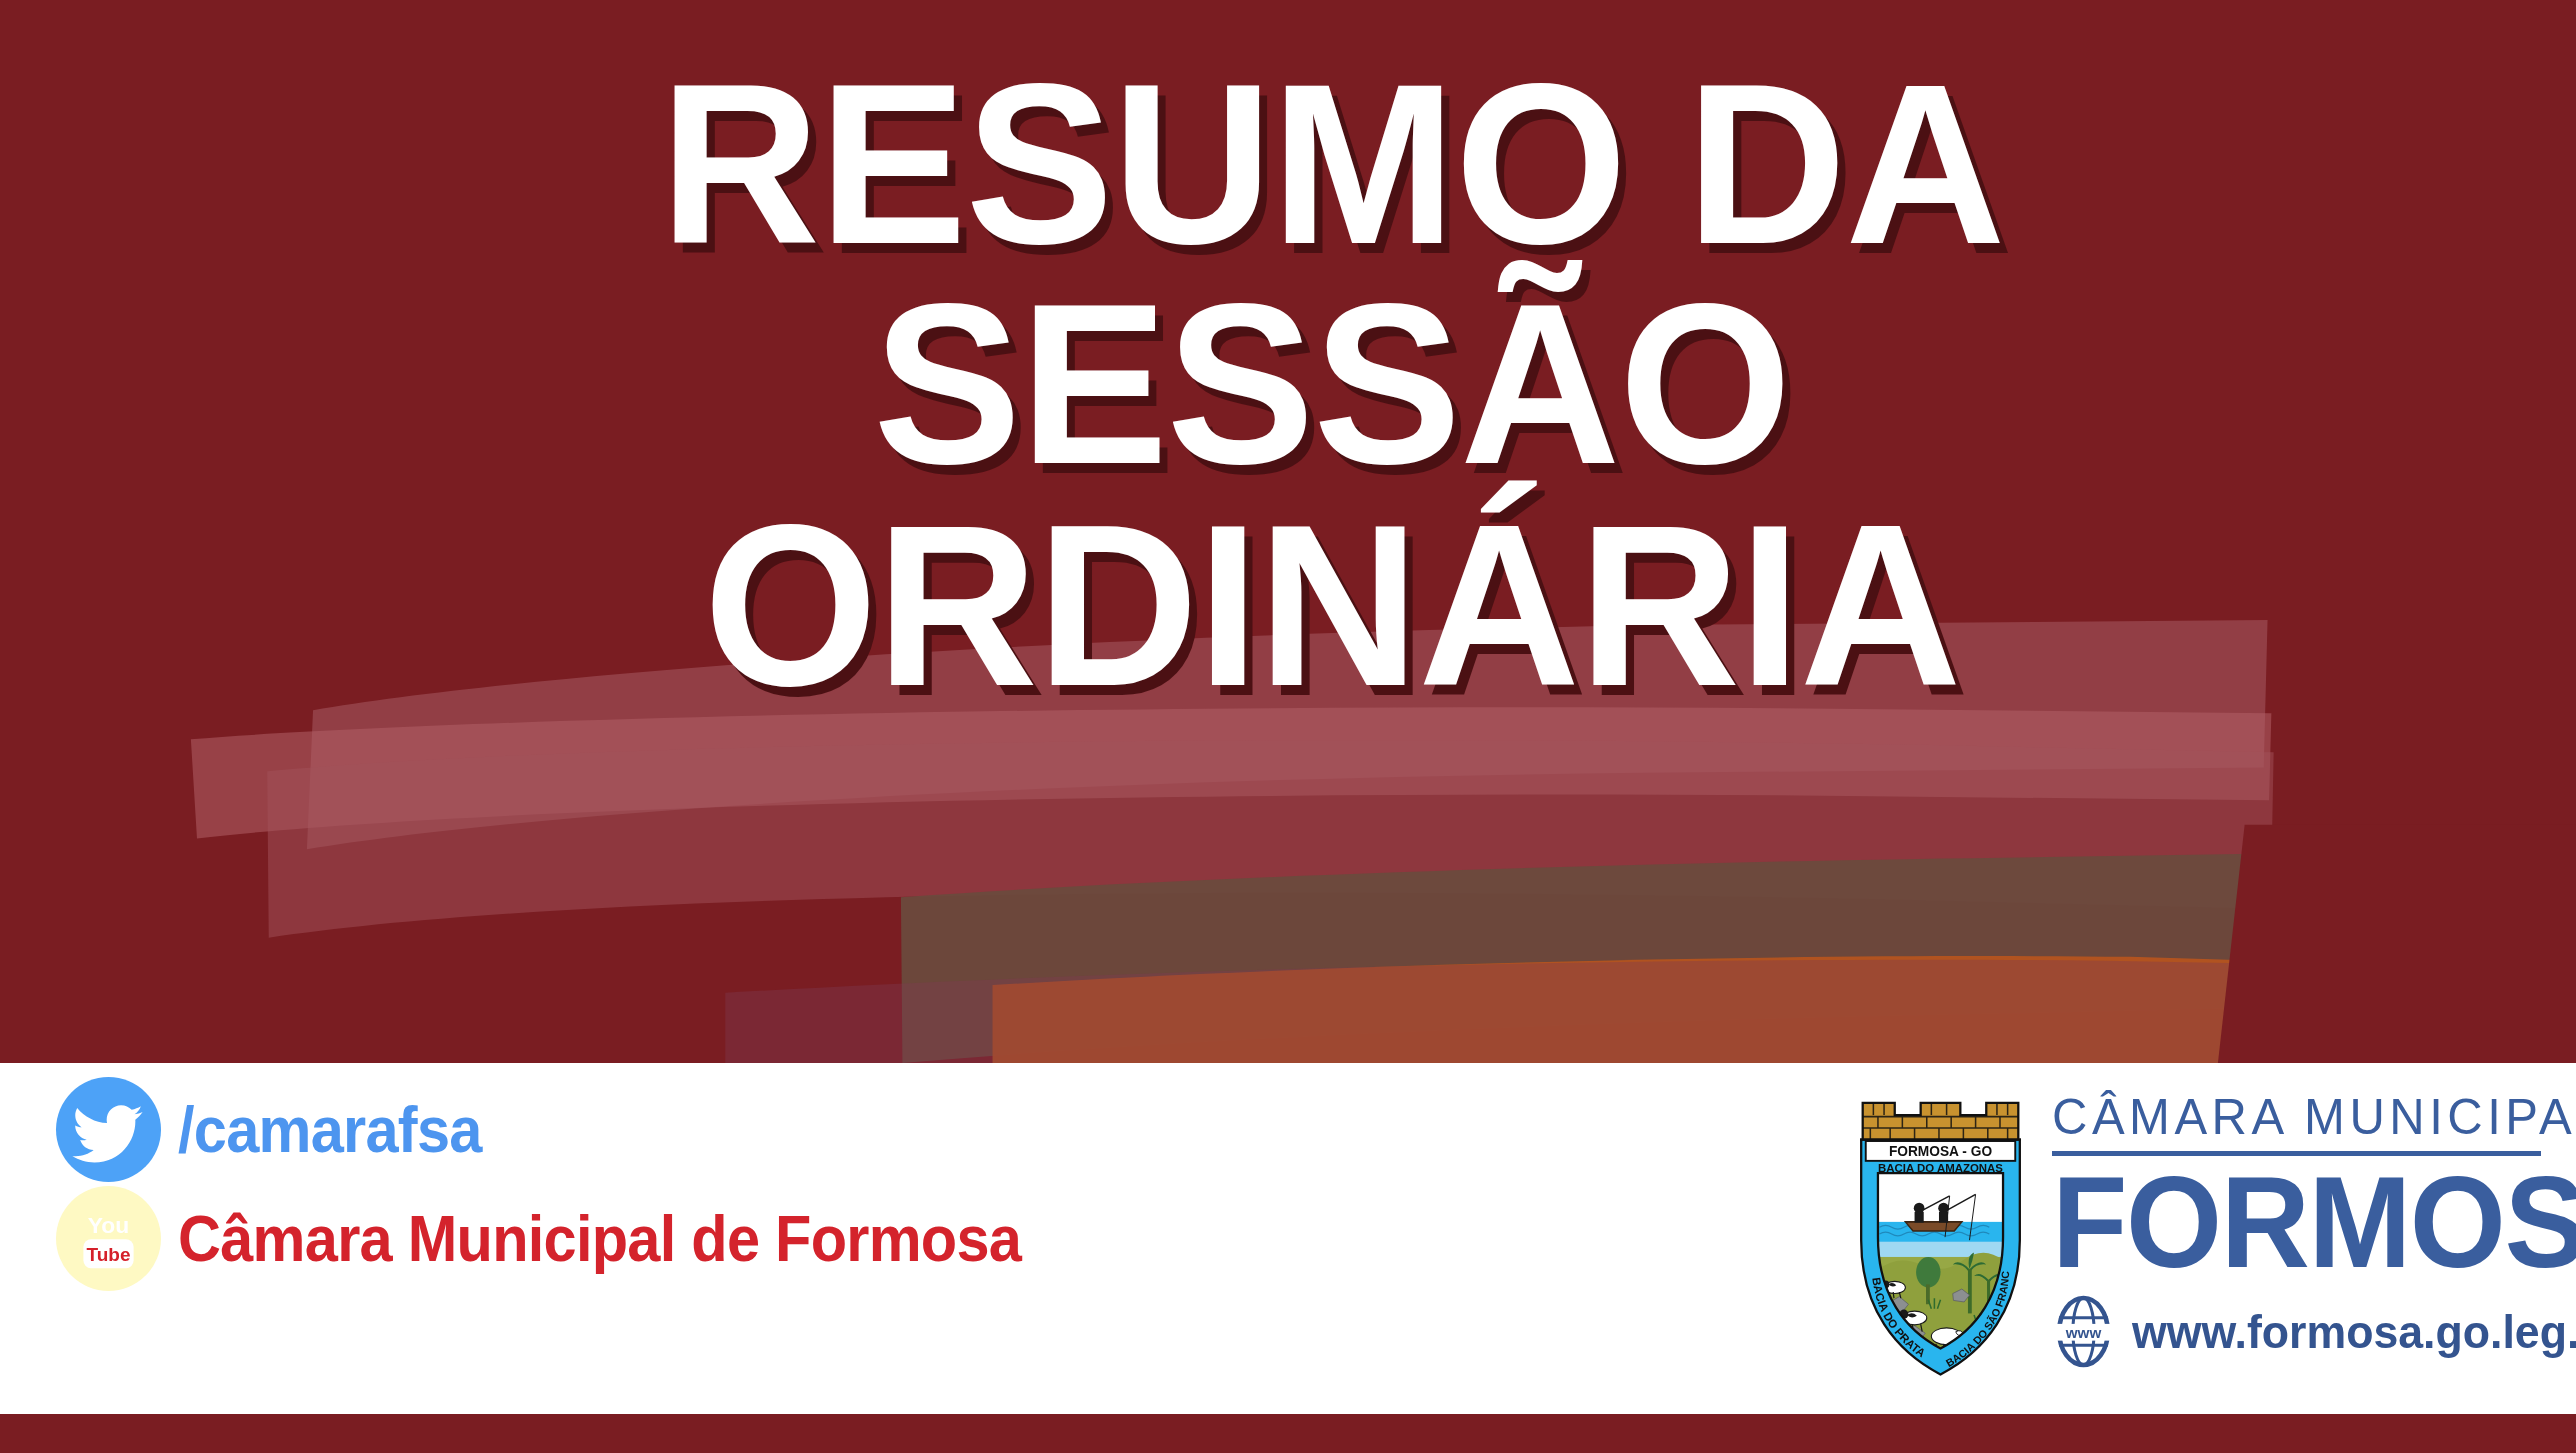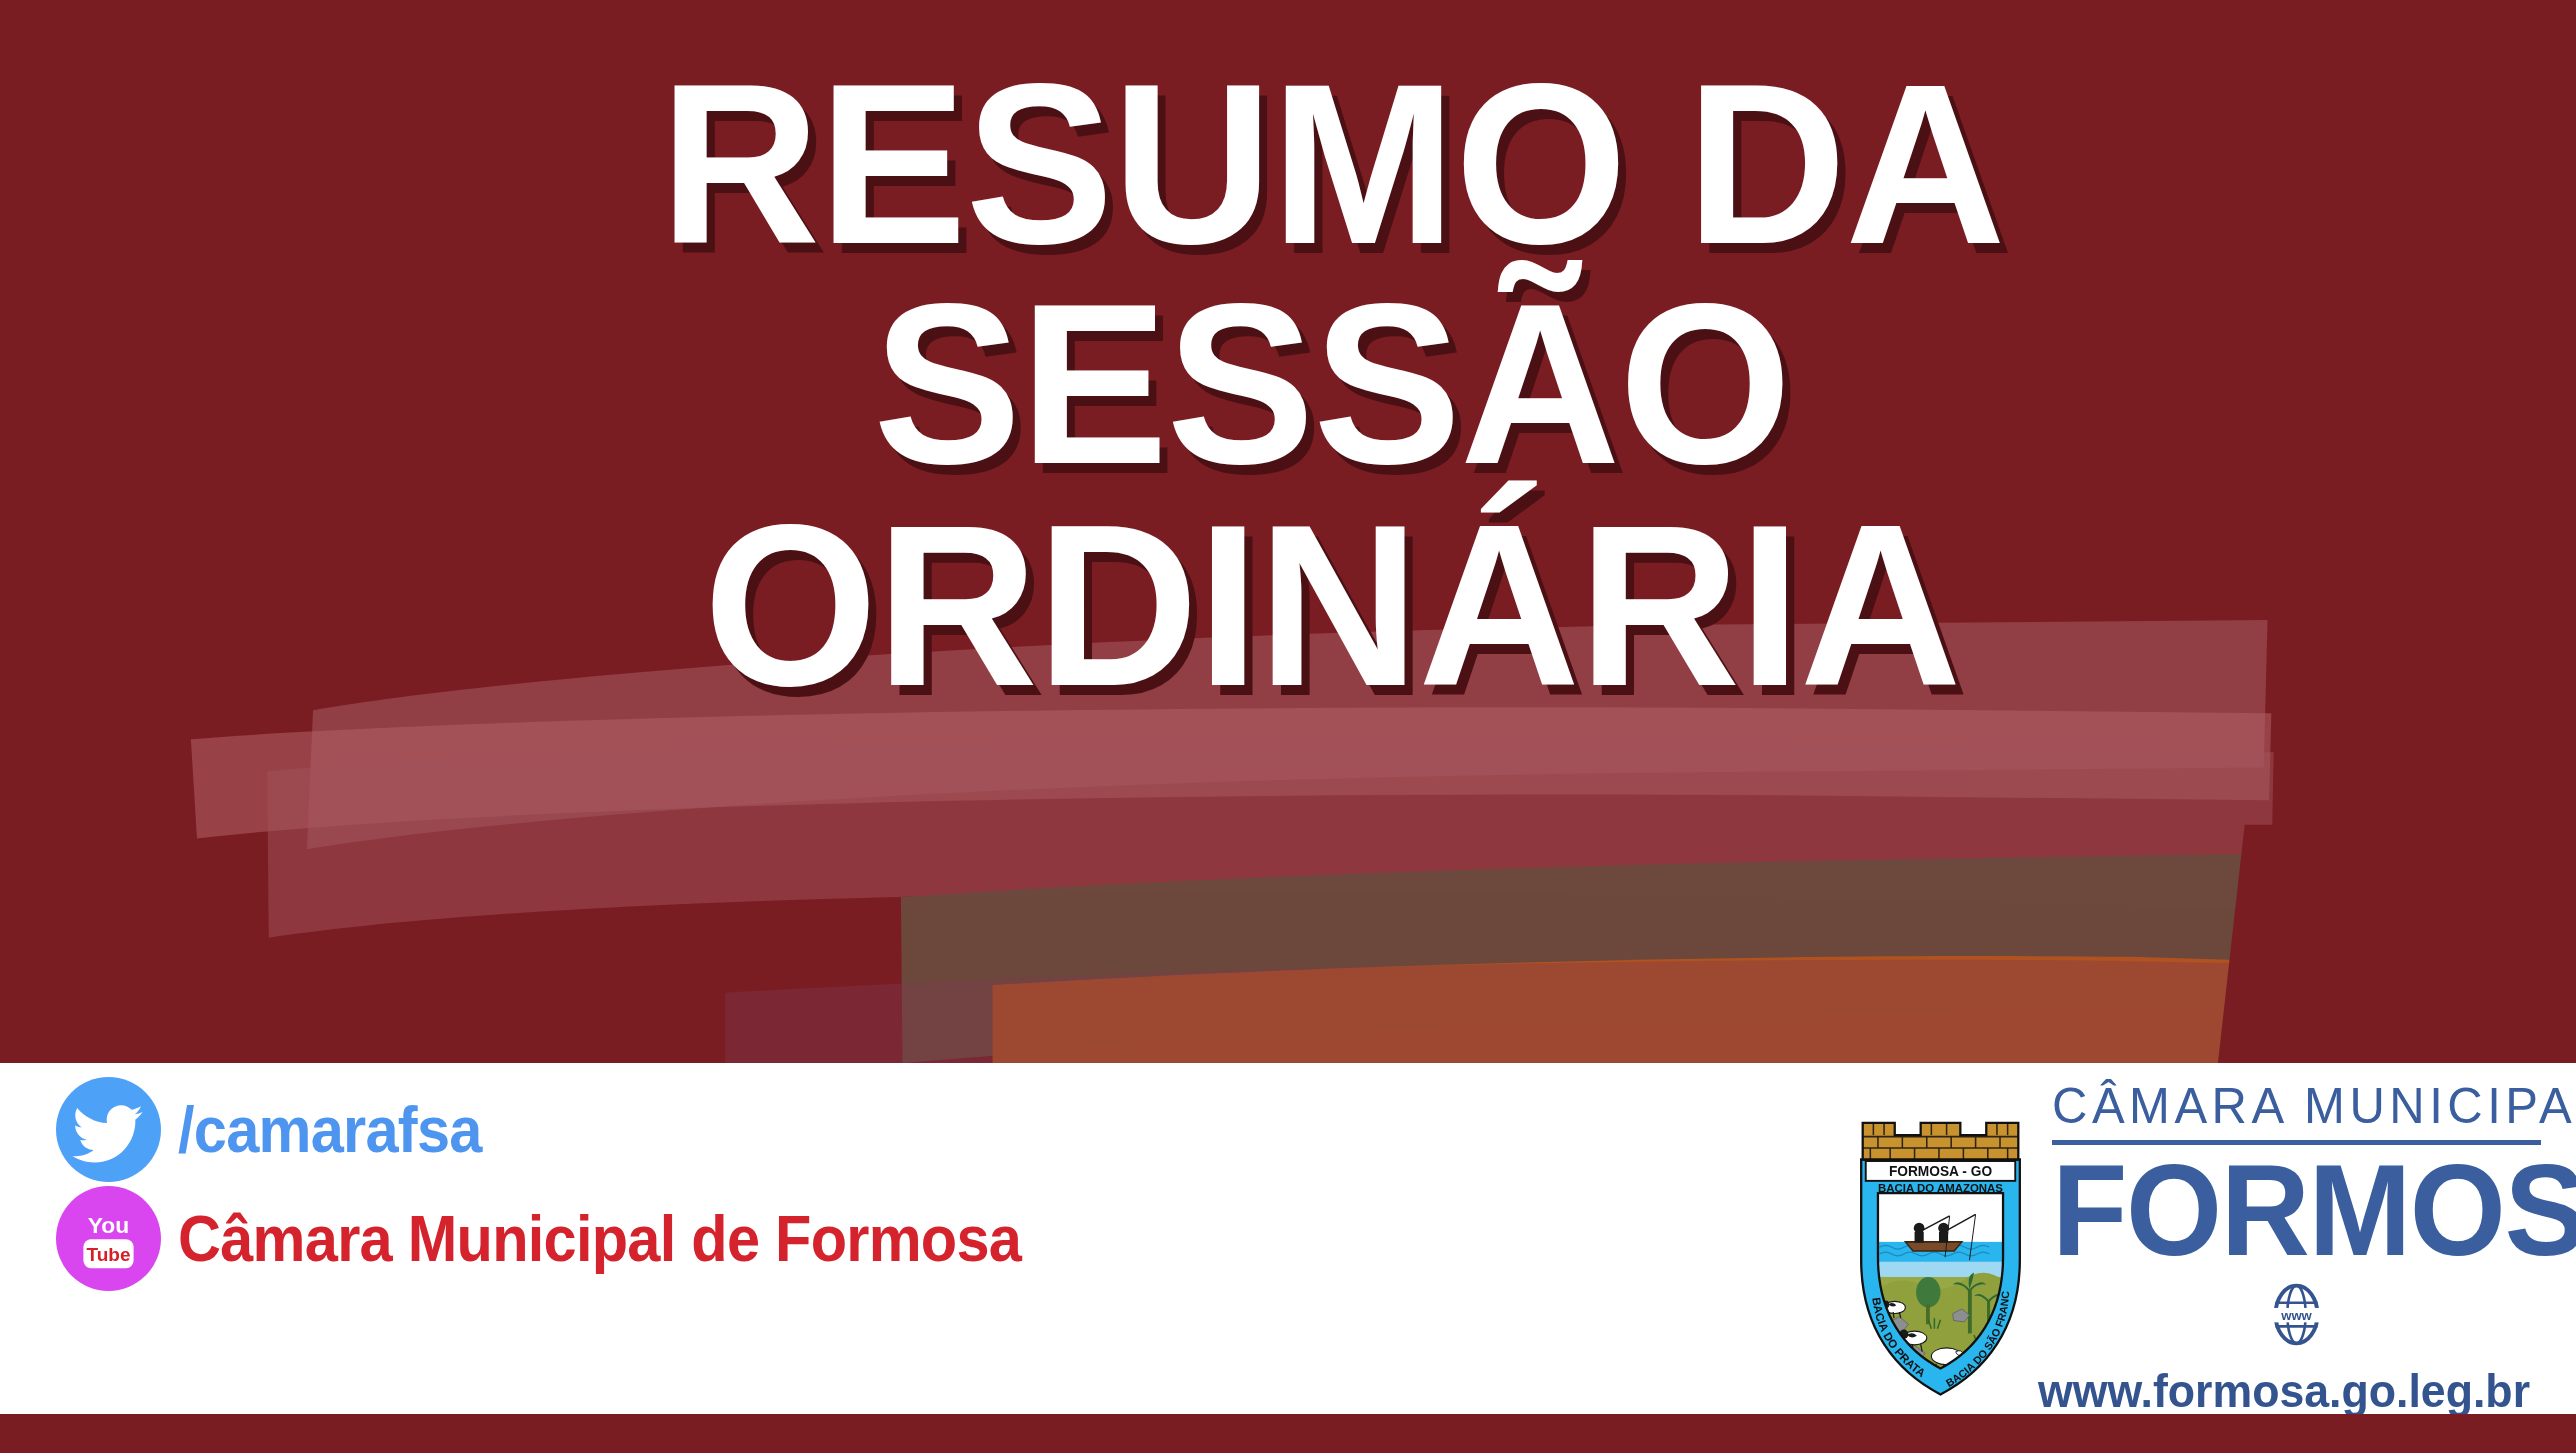--- a/index.html
+++ b/index.html
@@ -55,21 +55,21 @@
     position:absolute; left:56px; top:12.2px; width:1145px; height:328px;
   }
   .srow{ display:flex; align-items:center; height:109px; }
   .sicon{
     width:105px; height:105px; border-radius:50%;
     display:flex; align-items:center; justify-content:center;
     flex:0 0 105px;
   }
   .fb{ background:#3b5a9b; }
   .tw{ background:#4da2f7; }
-  .yt{ background:#d946ef;justify-content:center; }
+  .yt{ background:#fef9c3;justify-content:center; }
   .slabel{
     margin-left:17px;
     font-size:64px; font-weight:bold;
     letter-spacing:-0.8px;
     white-space:nowrap;
     transform:scaleX(0.93); transform-origin:left center;
   }
   .slabel.fbt{ color:#3b5a9b; }
   .slabel.twt{ color:#4d95ef; }
   .slabel.ytt{ color:#d4232c; }
@@ -86,21 +86,21 @@
     letter-spacing:4.6px; white-space:nowrap;
     transform:scaleX(0.98); transform-origin:left center;
     line-height:1.05;
   }
   #brand-rule{ height:4.6px; background:#3a5e9e; width:100%; margin:7.6px 0 4.6px 0; }
   #formosa-line{
     color:#3a5e9e; font-size:130px; font-weight:bold;
     letter-spacing:-1.5px; line-height:0.95; white-space:nowrap;
     transform:scaleX(0.95); transform-origin:left center;
   }
-  #site-row{ display:flex; align-items:center; gap:17px; margin-top:10.7px;flex-direction:column; }
+  #site-row{ display:flex; align-items:center; gap:17px; margin-top:10.7px; }
   #globe{ width:63px; height:73px; flex:0 0 63px; }
   #site-url{
     color:#34548f; font-size:47px; font-weight:bold; white-space:nowrap;
     transform:scaleX(0.95); transform-origin:left center;
   }
 </style>
 </head>
 <body>
 
 <div id="hero">

